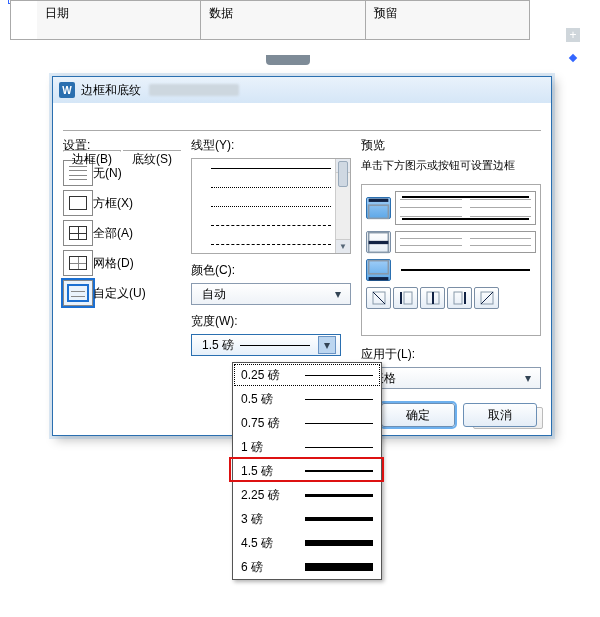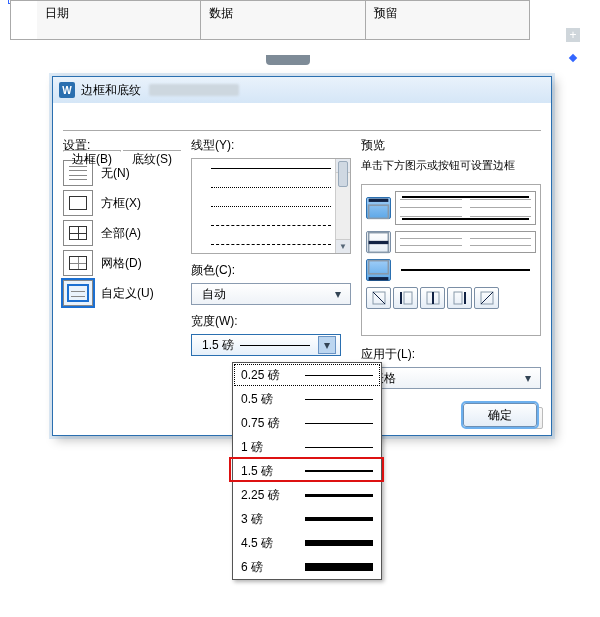--- a/index.html
+++ b/index.html
@@ -29,21 +29,21 @@
 
   .content { display:flex; gap:10px; padding-top:6px; height: calc(100% - 58px); }
 
   .col { display:flex; flex-direction:column; }
   .col.settings { width: 118px; }
   .col.style { width: 160px; }
   .col.preview { flex:1; }
 
   .label { font-size:12px; margin-bottom:4px; }
 
-  .setting-item { display:flex; align-items:center; gap:8px; height:30px; cursor:pointer; }
+  .setting-item { display:flex; align-items:center; height:30px; cursor:pointer; }
   .setting-icon { width:30px;height:26px;border:1px solid #888;display:flex;align-items:center;justify-content:center;background:#fff; }
   .setting-icon.sel { outline: 2px solid #1b6fd1; background: #eaf3fc; }
   .si-lines { width:18px;height:14px;display:flex;flex-direction:column;justify-content:space-between; }
   .si-lines i { display:block;height:1px;background:#888; }
   .si-box { width:18px;height:14px;border:1.5px solid #333; }
   .si-grid { width:18px;height:14px;border:1.5px solid #333; position:relative; }
   .si-grid::before,.si-grid::after{content:"";position:absolute;background:#333;}
   .si-grid::before{ left:50%; top:0; width:1px; height:100%; }
   .si-grid::after{ top:50%; left:0; height:1px; width:100%; }
   .si-gridthin::before,.si-gridthin::after{ background:#888; }
@@ -302,20 +302,21 @@
             <span>表格</span>
             <span class="arrow">▾</span>
           </div>
         </div>
         <div class="options-btn">选项(O)...</div>
       </div>
     </div>
 
     <div class="dlg-footer">
       <div class="dlg-btn primary">确定</div>
+      <div class="dlg-btn">取消</div>
     </div>
   </div>
 </div>
 
 <div class="dropdown" id="width-dd">
     <div class="dd-item focus">
       <span class="wlabel">0.25 磅</span>
       <span class="wline" style="border-top: 0.5px solid rgb(0, 0, 0);"></span>
     </div>
     <div class="dd-item">

